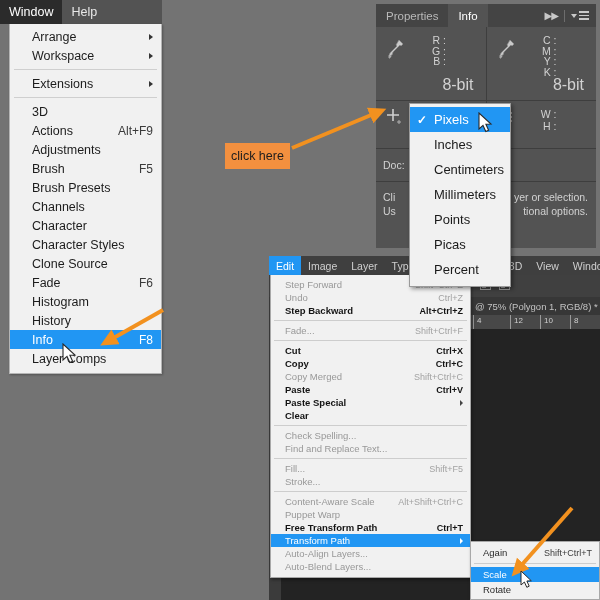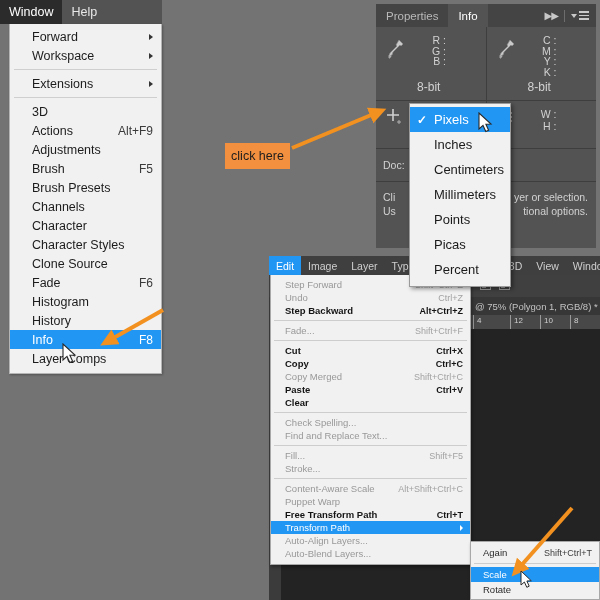--- a/index.html
+++ b/index.html
@@ -122,23 +122,23 @@
   .chan-list {
     margin-left: 6px;
     color: #d2d2d2;
     font-size: 10.5px;
     line-height: 10.5px;
     text-align: right;
     width: 34px;
   }
   .chan-list div { white-space: pre; }
   .bitlabel {
-    position: absolute; bottom: 6px; left: 0; right: 4px;
-    text-align: center;
-    color: #d2d2d2; font-size: 12px;
+    position: absolute; bottom: 6px; left: 0; right: 12px;
+    text-align: right;
+    color: #d2d2d2; font-size: 16px;
   }
 
   #coord-row {
     display: flex;
     height: 48px;
     border-bottom: 1px solid #3e3e3e;
   }
   .coord-cell { flex: 1; display: flex; padding-top: 7px; position: relative; }
   .coord-cell + .coord-cell { border-left: 1px solid #3e3e3e; }
   .crossicon { width: 22px; height: 20px; margin-left: 8px; position: relative; }
@@ -329,21 +329,21 @@
 </style>
 </head>
 <body>
 
 <div id="ps-menubar-top">
     <div class="mb-item active">Window</div>
     <div class="mb-item">Help</div>
   </div>
 <div id="window-menu">
     <div class="mi">
-      <span class="label">Forward</span>
+      <span class="label">Arrange</span>
       <span class="submark"></span>
     </div>
     <div class="mi">
       <span class="label">Workspace</span>
       <span class="submark"></span>
     </div>
     <div class="msep"></div>
     <div class="mi">
       <span class="label">Extensions</span>
       <span class="submark"></span>
@@ -593,20 +593,24 @@
     </div>
     <div class="emi dim">
       <span class="label">Copy Merged</span>
       <span class="accel">Shift+Ctrl+C</span>
     </div>
     <div class="emi bold">
       <span class="label">Paste</span>
       <span class="accel">Ctrl+V</span>
     </div>
     <div class="emi bold">
+      <span class="label">Paste Special</span>
+      <span class="submark"></span>
+    </div>
+    <div class="emi bold">
       <span class="label">Clear</span>
     </div>
     <div class="esep"></div>
     <div class="emi dim">
       <span class="label">Check Spelling...</span>
     </div>
     <div class="emi dim">
       <span class="label">Find and Replace Text...</span>
     </div>
     <div class="esep"></div>

